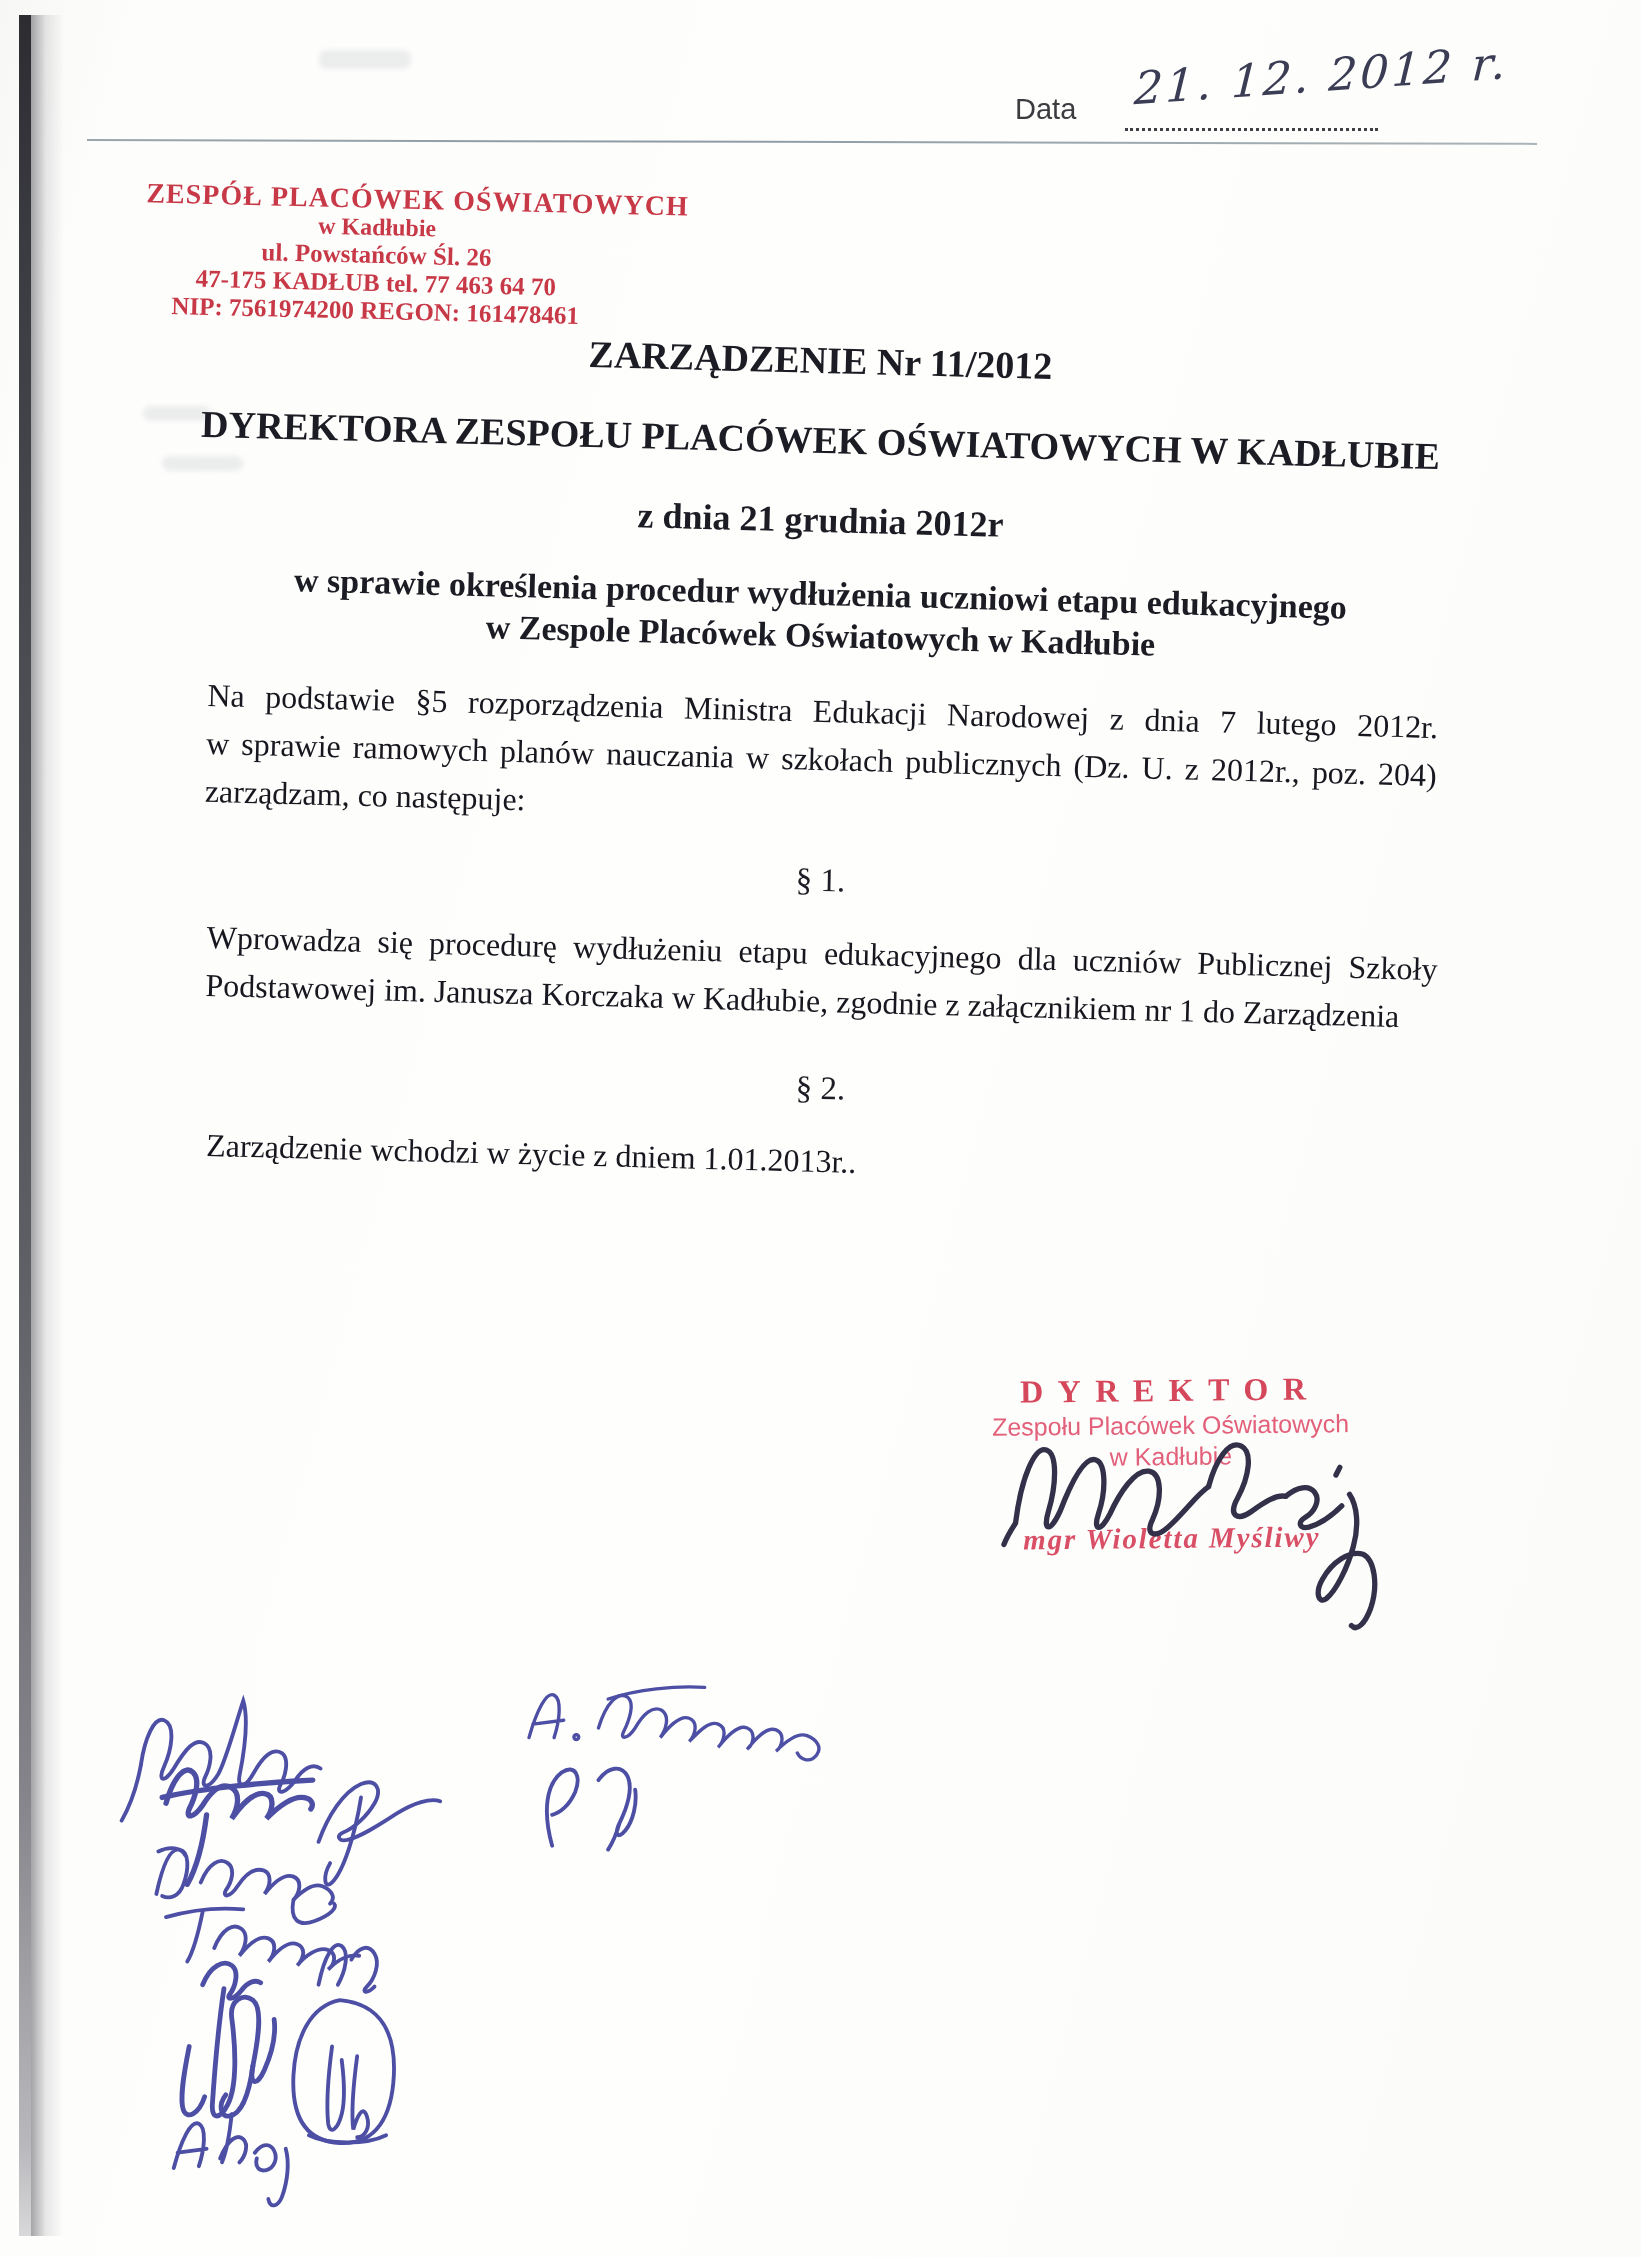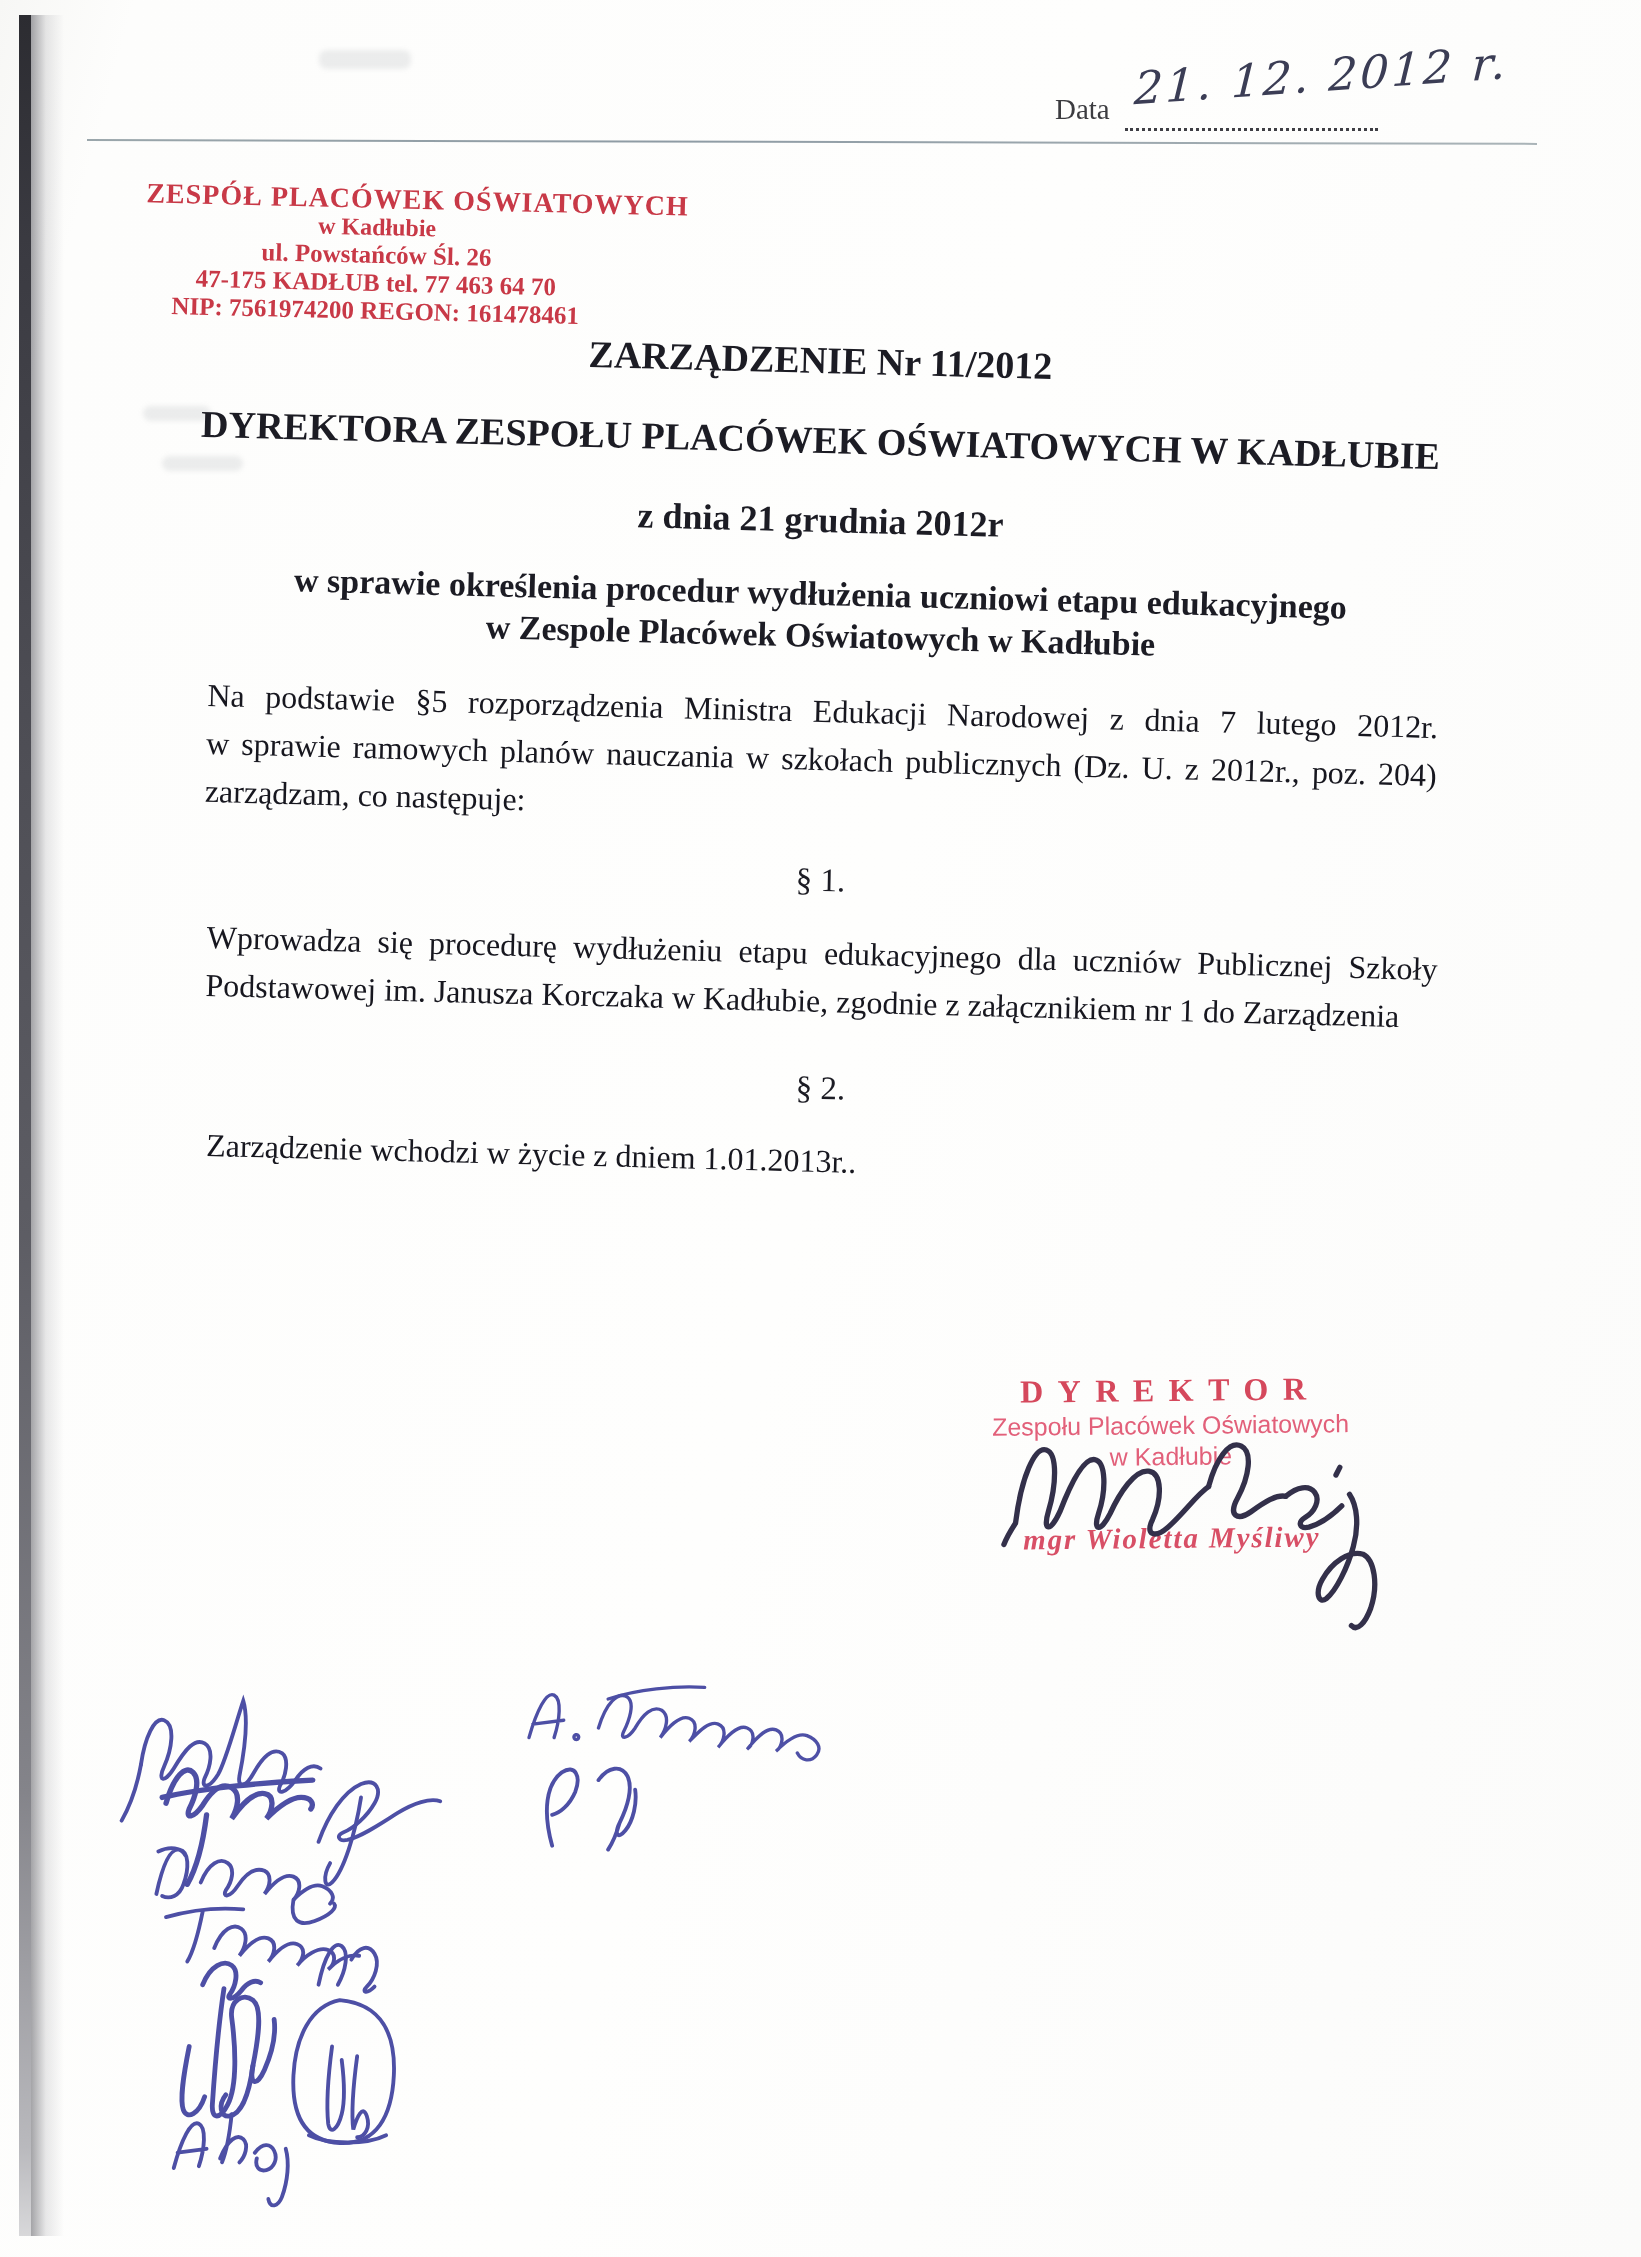--- a/index.html
+++ b/index.html
@@ -11,21 +11,21 @@
   
   .scan-band{position:absolute;left:19.3px;top:15.4px;width:11.6px;height:2221px;
     background:linear-gradient(to bottom,#2c2c31 0%,#3a3a41 10%,#4c4c53 30%,#5d5d64 55%,#84848a 80%,#b9b9bd 96%,#d8d8da 100%);}
   .scan-band-fade{position:absolute;left:31px;top:15.4px;width:33px;height:2221px;
     background:linear-gradient(to right,rgba(90,90,97,.55),rgba(150,150,156,.22) 45%,rgba(220,220,222,0));}
   .ghost{position:absolute;background:rgba(125,135,140,.14);border-radius:7.7px;filter:blur(2.9px);}
 
   .abs{position:absolute;}
 
   
-  .date-label{left:1055px;top:93px;font-family:Liberation Serif, serif;font-size:29px;color:#3c3c40;}
+  .date-label{left:1015px;top:93px;font-family:Liberation Sans, sans-serif;font-size:29px;color:#3c3c40;}
   .date-dots{left:1125px;top:97px;width:253px;height:31px;border-bottom:3.9px dotted #3f3f45;}
   .date-hand{left:1134px;top:50px;width:348px;font-family:"DejaVu Serif",serif;font-style:italic;
     font-size:45px;color:#3b3d55;transform:rotate(-4deg) skewX(-7deg);letter-spacing:2.9px;white-space:nowrap;}
   .head-rule{left:87px;top:141px;width:1450px;height:1.9px;
     background:linear-gradient(to right,#9aa6ab,#8e9ba4 40%,#aab4b8);transform:rotate(.15deg);}
 
   
   .stamp-top{left:145px;top:183px;width:463px;text-align:center;color:#c83947;
     transform:rotate(1.4deg);font-family:"Liberation Serif",serif;font-weight:bold;line-height:1.12;}
   .stamp-top .l1{font-size:28px;letter-spacing:1px;white-space:nowrap;}

